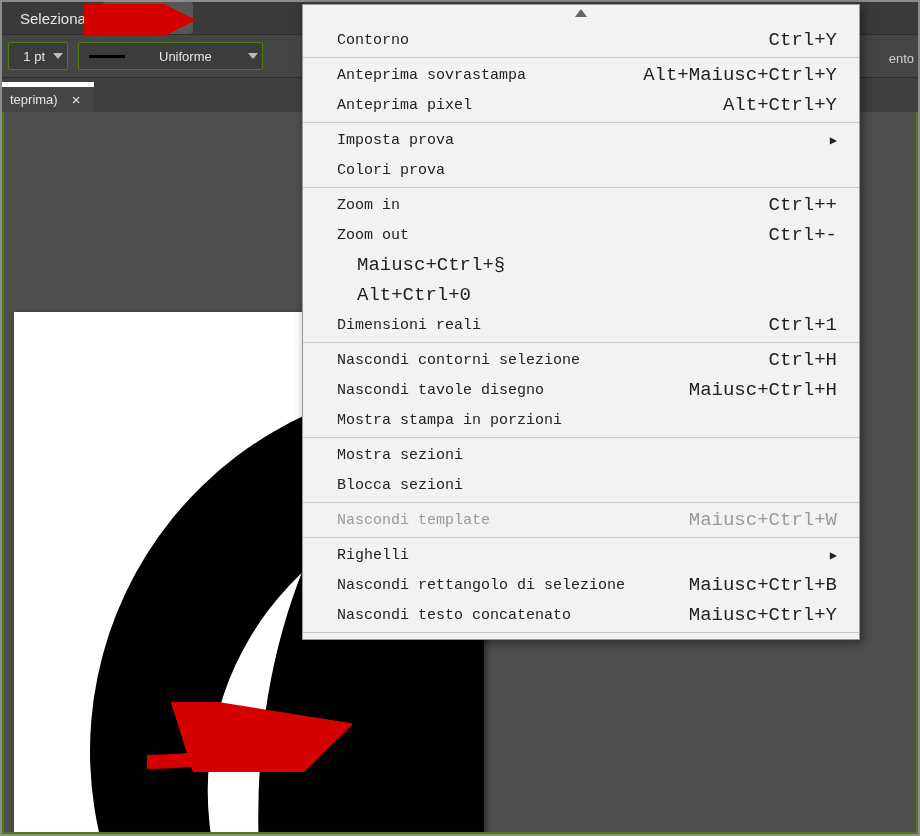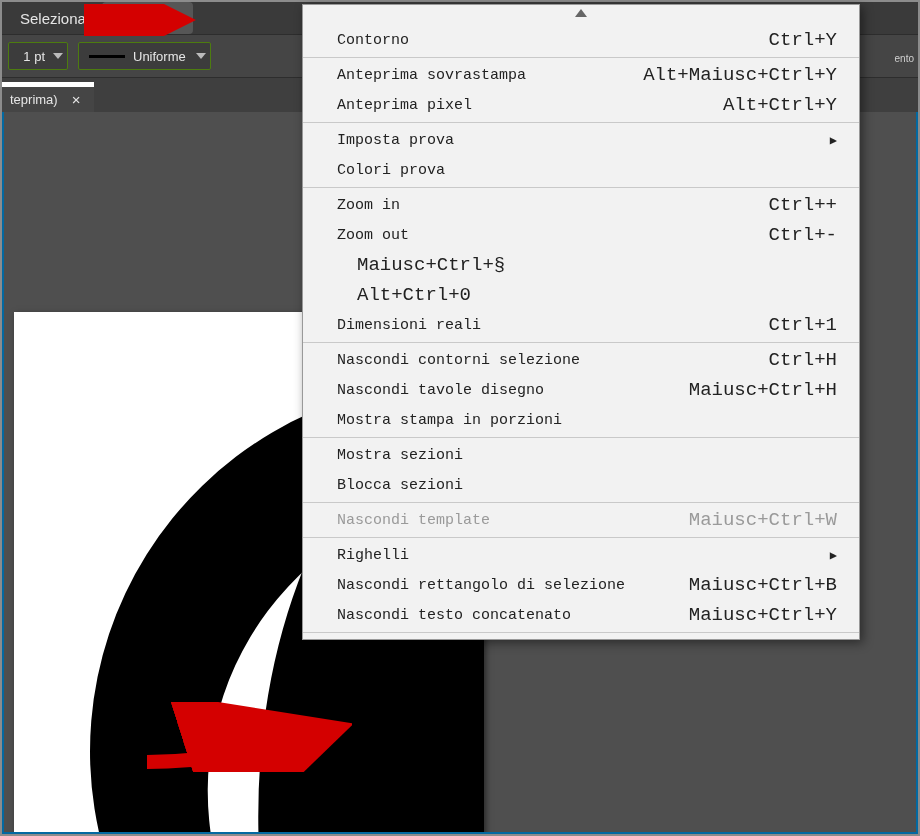--- a/index.html
+++ b/index.html
@@ -1,39 +1,39 @@
 <!DOCTYPE html>
 <html><head>
 <meta charset="utf-8">
 <style>
   * { box-sizing: border-box; margin: 0; padding: 0; }
   html, body { width: 920px; height: 836px; overflow: hidden; font-family: "Segoe UI", Tahoma, sans-serif; }
   body { background: #ffffff; position: relative; }
 
-  .frame { position: absolute; inset: 0; border: 2px solid #8c8c8c; background: #0369a1; }
+  .frame { position: absolute; inset: 0; border: 2px solid #8c8c8c; background: #4d7c0f; }
 
   
   .menubar { height: 32px; display: flex; align-items: stretch; padding: 0 6px; background: #3a3a3a; }
   .menubar-item { color: #e6e6e6; font-size: 15px; padding: 6px 12px; border-radius: 4px; margin-right: 4px; display:flex; align-items:center;}
   .menubar-item.active { background: #565656; }
 
   
   .arrow1-wrap { position:absolute; top:2px; left:82px; pointer-events:none;}
   .arrow1 { display:block; }
 
   
   .optbar { height: 44px; background: #454545; border-top:1px solid #2d2d2d; border-bottom:1px solid #2d2d2d; display:flex; align-items:center; padding:0 6px; gap:10px;}
   .field { display:flex; align-items:center; background:#3c3c3c; border:1px solid #4d7c0f; border-radius:2px; height:28px;}
   .num   { width:40px; color:#e6e6e6; font-size:13px; padding:0 4px; text-align:right; }
   .drop  { width:18px; display:flex; align-items:center; justify-content:center;}
   .stroke-sample { width:44px; height:12px; background:#3c3c3c; display:flex; align-items:center; justify-content:center;}
   .stroke-sample span { width:36px; height:0; border-top:3px solid #000;}
   .stroke-label { color:#e6e6e6; font-size:13px; padding:0 6px 0 4px;}
   .trailing { position:absolute; right:4px; top:34px; height:44px; display:flex; align-items:center;}
-  .trailing span{ color:#d0d0d0; font-size:10px;}
+  .trailing span{ color:#d0d0d0; font-size:13px;}
 
   
   .tabstrip { height: 34px; background: #3f3f3f; display:flex; align-items:flex-end; padding-left:0;}
   .tab { height:30px; background:#454545; color:#e6e6e6; display:flex; align-items:center; padding:0 14px 0 8px; font-size:13px; border-top:5px solid #ffffff;}
   .tab .close{ margin-left:14px; font-size:15px; color:#e6e6e6;}
 
   
   .canvas { position:absolute; left:2px; right:2px; top:110px; bottom:2px; background:#4f4f4f; overflow:hidden;}
   .artboard { position:absolute; left:10px; top:200px; width:470px; height:540px; background:#ffffff; box-shadow:2px 2px 6px rgba(0,0,0,.5);}
   .art { position:absolute; inset:0;}
@@ -68,21 +68,21 @@
     <div class="menubar-item active">Visualizza</div>
   </div>
 
   <div class="optbar">
     <div class="field">
       <span class="num">1 pt</span>
       <span class="drop">
           <span class="tri-dn"></span>
         </span>
     </div>
-    <div class="field" style="padding-left:6px;">
+    <div class="field" style="padding-left:6px;gap:26px;">
       <span class="stroke-sample">
           <span></span>
         </span>
       <span class="stroke-label">Uniforme</span>
       <span class="drop">
           <span class="tri-dn"></span>
         </span>
     </div>
   </div>
   <div class="trailing">

